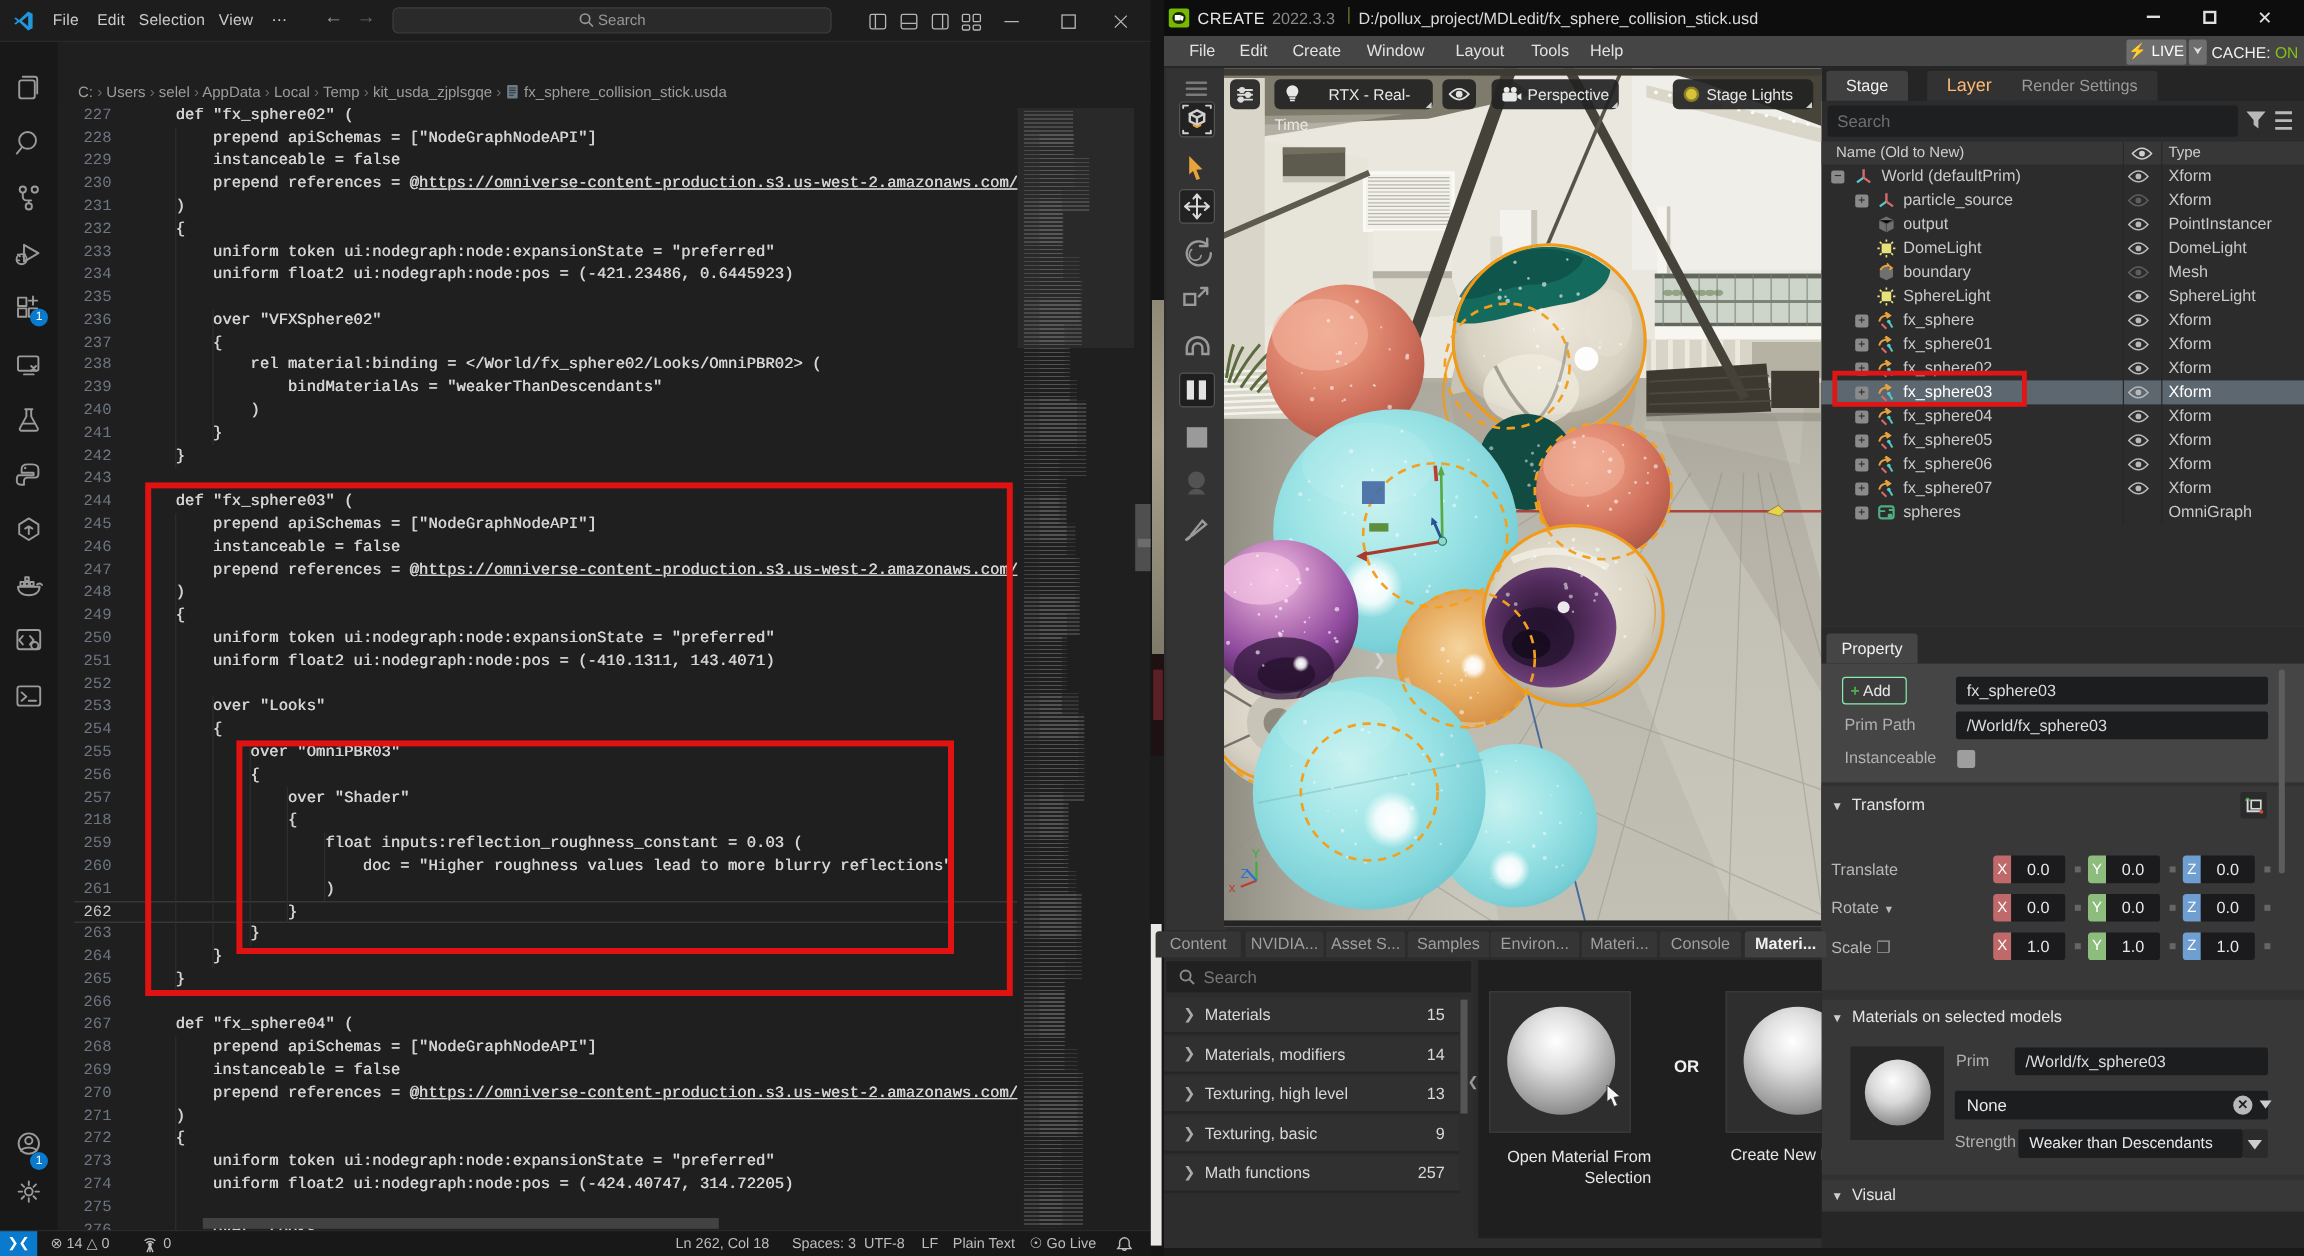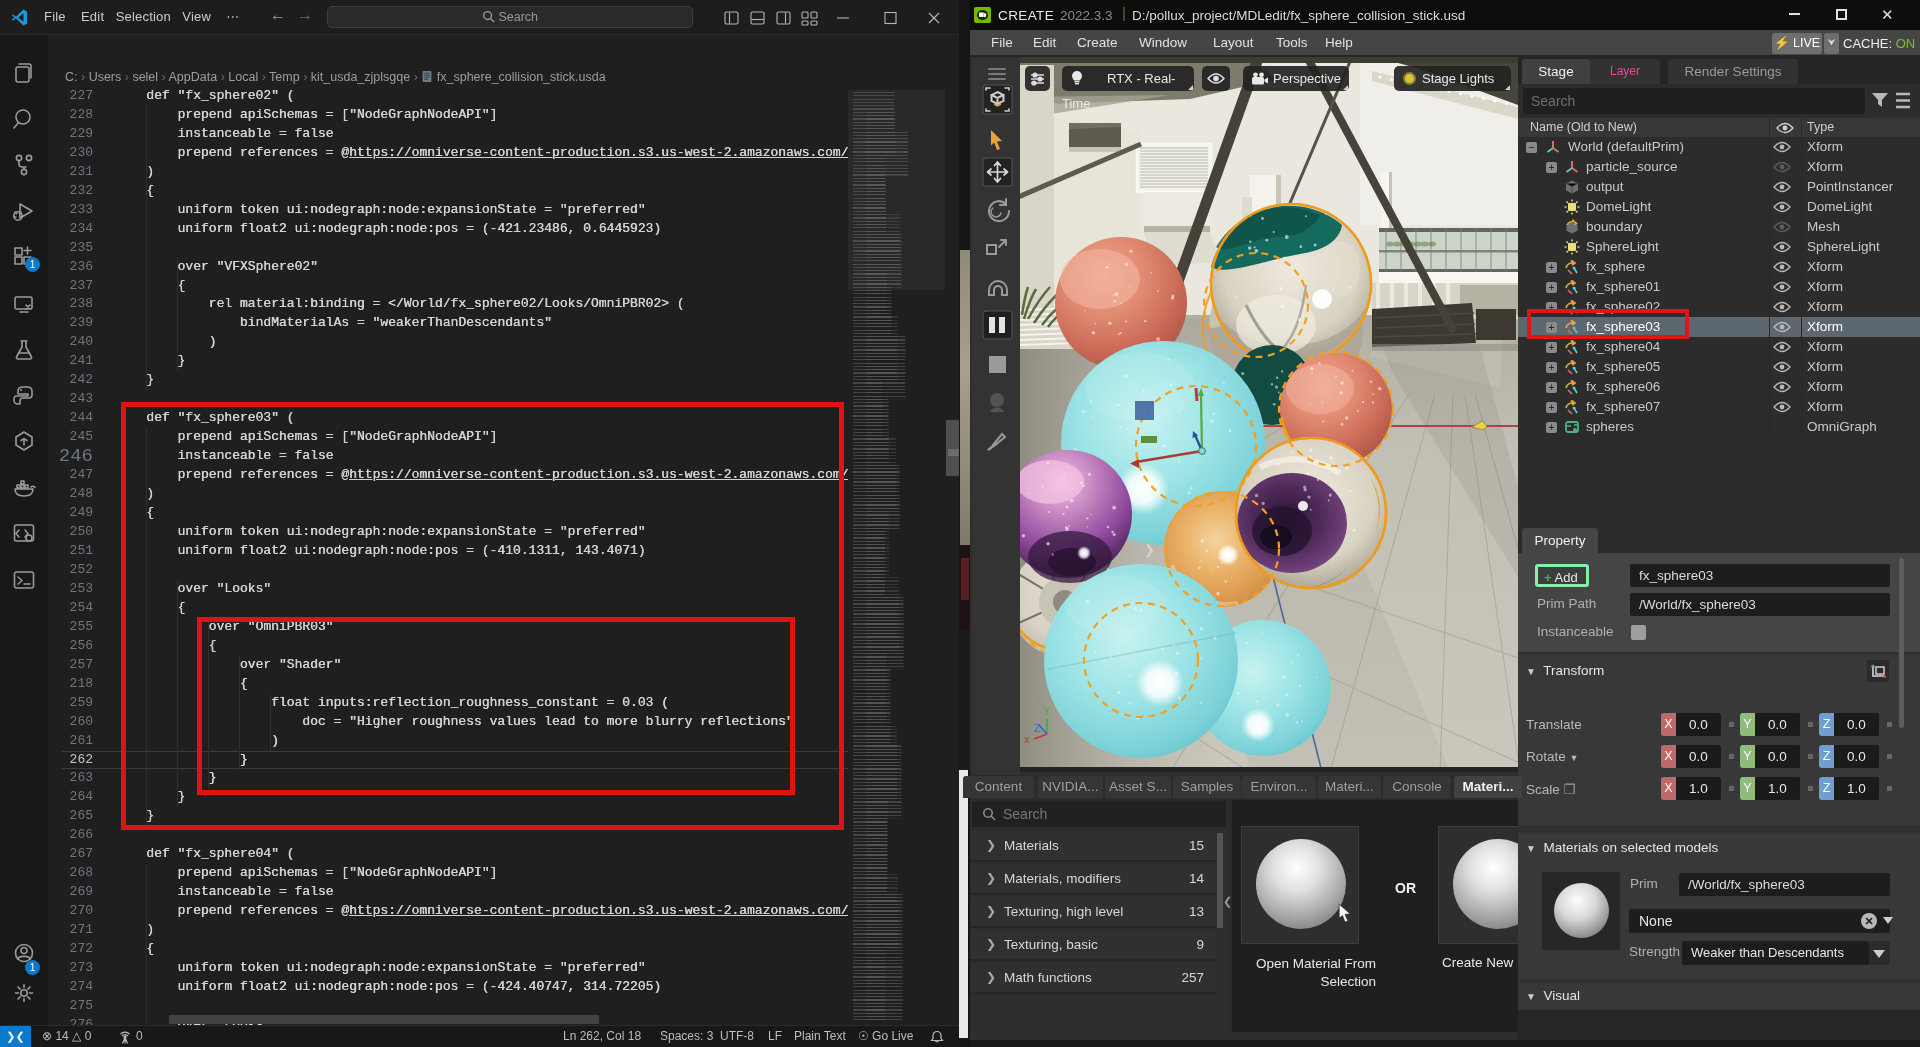--- a/index.html
+++ b/index.html
@@ -153,21 +153,21 @@
 <div class="abs mono" style="left:160.6px;top:243.40px;font-size:13px;line-height:18.96px;color:#d2d2d2;white-space:pre;text-shadow:0.4px 0 0 #d2d2d2">)</div>
 <div class="abs mono" style="left:0;top:262.36px;width:45px;text-align:right;color:#6e7681;font-size:13px;line-height:18.96px">241</div>
 <div class="abs mono" style="left:129.4px;top:262.36px;font-size:13px;line-height:18.96px;color:#d2d2d2;white-space:pre;text-shadow:0.4px 0 0 #d2d2d2">}</div>
 <div class="abs mono" style="left:0;top:281.32px;width:45px;text-align:right;color:#6e7681;font-size:13px;line-height:18.96px">242</div>
 <div class="abs mono" style="left:98.2px;top:281.32px;font-size:13px;line-height:18.96px;color:#d2d2d2;white-space:pre;text-shadow:0.4px 0 0 #d2d2d2">}</div>
 <div class="abs mono" style="left:0;top:300.28px;width:45px;text-align:right;color:#6e7681;font-size:13px;line-height:18.96px">243</div>
 <div class="abs mono" style="left:0;top:319.24px;width:45px;text-align:right;color:#6e7681;font-size:13px;line-height:18.96px">244</div>
 <div class="abs mono" style="left:98.2px;top:319.24px;font-size:13px;line-height:18.96px;color:#d2d2d2;white-space:pre;text-shadow:0.4px 0 0 #d2d2d2">def "fx_sphere03" (</div>
 <div class="abs mono" style="left:0;top:338.20px;width:45px;text-align:right;color:#6e7681;font-size:13px;line-height:18.96px">245</div>
 <div class="abs mono" style="left:129.4px;top:338.20px;font-size:13px;line-height:18.96px;color:#d2d2d2;white-space:pre;text-shadow:0.4px 0 0 #d2d2d2">prepend apiSchemas = ["NodeGraphNodeAPI"]</div>
-<div class="abs mono" style="left:0;top:357.16px;width:45px;text-align:right;color:#6e7681;font-size:19px;line-height:18.96px">246</div>
+<div class="abs mono" style="left:0;top:357.16px;width:45px;text-align:right;color:#6e7681;font-size:13px;line-height:18.96px">246</div>
 <div class="abs mono" style="left:129.4px;top:357.16px;font-size:13px;line-height:18.96px;color:#d2d2d2;white-space:pre;text-shadow:0.4px 0 0 #d2d2d2">instanceable = false</div>
 <div class="abs mono" style="left:0;top:376.12px;width:45px;text-align:right;color:#6e7681;font-size:13px;line-height:18.96px">247</div>
 <div class="abs mono" style="left:129.4px;top:376.12px;font-size:13px;line-height:18.96px;color:#d2d2d2;white-space:pre;text-shadow:0.4px 0 0 #d2d2d2">prepend references = @<span style="text-decoration:underline">https://omniverse-content-production.s3.us-west-2.amazonaws.com/Assets</span></div>
 <div class="abs mono" style="left:0;top:395.08px;width:45px;text-align:right;color:#6e7681;font-size:13px;line-height:18.96px">248</div>
 <div class="abs mono" style="left:98.2px;top:395.08px;font-size:13px;line-height:18.96px;color:#d2d2d2;white-space:pre;text-shadow:0.4px 0 0 #d2d2d2">)</div>
 <div class="abs mono" style="left:0;top:414.04px;width:45px;text-align:right;color:#6e7681;font-size:13px;line-height:18.96px">249</div>
 <div class="abs mono" style="left:98.2px;top:414.04px;font-size:13px;line-height:18.96px;color:#d2d2d2;white-space:pre;text-shadow:0.4px 0 0 #d2d2d2">{</div>
 <div class="abs mono" style="left:0;top:433.00px;width:45px;text-align:right;color:#6e7681;font-size:13px;line-height:18.96px">250</div>
 <div class="abs mono" style="left:129.4px;top:433.00px;font-size:13px;line-height:18.96px;color:#d2d2d2;white-space:pre;text-shadow:0.4px 0 0 #d2d2d2">uniform token ui:nodegraph:node:expansionState = "preferred"</div>
 <div class="abs mono" style="left:0;top:451.96px;width:45px;text-align:right;color:#6e7681;font-size:13px;line-height:18.96px">251</div>
@@ -915,21 +915,21 @@
  <div class="abs" style="left:374px;top:3px;width:117px;height:25px;background:rgba(35,35,35,.92);border-radius:5px;line-height:25px">
    <span style="display:inline-block;margin-left:9px;width:13px;height:13px;border-radius:50%;background:#d8c23a;border:2px solid #8a7d28;vertical-align:-2px"></span><span style="margin-left:6px">Stage Lights</span>
    <div class="abs" style="right:1px;bottom:1px;width:0;height:0;border-left:5px solid transparent;border-bottom:5px solid #cfcfcf"></div>
  </div>
 </div>
 
 <div class="abs" style="left:548px;top:57px;width:402px;height:465px;background:#2c2c2c">
 
 <div class="abs" style="left:0;top:0;width:402px;height:27px;background:#252525">
  <div class="abs" style="left:4px;top:2px;width:68px;height:25px;background:#404040;border-radius:3px 3px 0 0;color:#f0f0f0;font-size:13.5px;text-align:center;line-height:25px">Stage</div>
- <div class="abs" style="left:72px;top:2px;width:70px;height:25px;background:#323232;border-radius:3px 3px 0 0;color:#ec4899;font-size:12px;text-align:center;line-height:25px">Layer</div>
+ <div class="abs" style="left:88px;top:2px;width:70px;height:25px;background:#323232;border-radius:3px 3px 0 0;color:#fdba74;font-size:15px;text-align:center;line-height:25px">Layer</div>
  <div class="abs" style="left:150px;top:2px;width:130px;height:25px;background:#323232;border-radius:3px 3px 0 0;color:#9a9a9a;font-size:13.5px;text-align:center;line-height:25px">Render Settings</div>
 </div>
 <div class="abs" style="left:5px;top:31px;width:342px;height:26px;background:#1d1f21;border-radius:3px;color:#6f6f6f;font-size:14px;line-height:26px"><span style="margin-left:8px">Search</span></div>
 <svg class="abs" style="left:352px;top:33px" width="44" height="22" viewBox="0 0 44 22">
         <path d="M2 3 h16 l-6 7 v7 l-4 -3 v-4 z" fill="#b8b8b8"></path>
         <path d="M26 4 h14 M26 10.5 h14 M26 17 h14" stroke="#b8b8b8" stroke-width="2.4"></path>
       </svg>
 
 <div class="abs" style="left:0;top:61px;width:402px;height:19px;background:#373737;color:#cfcfcf;font-size:12.5px">
  <div class="abs" style="left:12px;top:2px">Name (Old to New)</div>
@@ -1168,21 +1168,21 @@
       </div>
       <div class="abs" style="left:251px;top:80px;width:1px;height:300px;background:#272727"></div>
       <div class="abs" style="left:283px;top:80px;width:1px;height:300px;background:#272727"></div>
 <div class="abs" style="left:9px;top:252px;width:162px;height:30px;border:4px solid #e01515;z-index:5"></div>
 </div>
 <div class="abs" style="left:548px;top:522px;width:402px;height:488px;background:#454545">
 
 <div class="abs" style="left:0;top:0;width:402px;height:31px;background:#2a2a2a">
  <div class="abs" style="left:4px;top:6px;width:76px;height:25px;background:#454545;border-radius:3px 3px 0 0;color:#f0f0f0;font-size:13.5px;text-align:center;line-height:25px">Property</div>
 </div>
-<div class="abs" style="left:17px;top:42px;width:54px;height:23px;background:#3d3d3d;border:3px solid #86efac;border-radius:3px;color:#e8e8e8;font-size:13px;line-height:21px"><span style="color:#4fae4f;font-weight:bold;margin-left:6px">+</span> Add</div>
+<div class="abs" style="left:17px;top:42px;width:54px;height:23px;background:#3d3d3d;border:1px solid #86efac;border-radius:3px;color:#e8e8e8;font-size:13px;line-height:21px"><span style="color:#4fae4f;font-weight:bold;margin-left:6px">+</span> Add</div>
 <div class="abs" style="left:112px;top:42px;width:260px;height:23px;background:#1b1d1e;border-radius:2px;color:#dcdcdc;font-size:13.5px;line-height:23px"><span style="margin-left:9px">fx_sphere03</span></div>
 <div class="abs" style="left:19px;top:74px;color:#b0b0b0;font-size:13.5px">Prim Path</div>
 <div class="abs" style="left:112px;top:71px;width:260px;height:23px;background:#1b1d1e;border-radius:2px;color:#dcdcdc;font-size:13.5px;line-height:23px"><span style="margin-left:9px">/World/fx_sphere03</span></div>
 <div class="abs" style="left:19px;top:102px;color:#b0b0b0;font-size:13.5px">Instanceable</div>
 <div class="abs" style="left:113px;top:103px;width:15px;height:15px;background:#9e9e9e;border-radius:2px"></div>
 
 <div class="abs" style="left:0;top:130px;width:402px;height:358px;background:#313131"></div>
 
 <div class="abs" style="left:0;top:133px;width:402px;height:170px;background:#383838">
  <div class="abs" style="left:8px;top:8px;color:#e4e4e4;font-size:13.5px"><span style="font-size:10px;color:#cdcdcd">▼</span>&nbsp; Transform</div>

